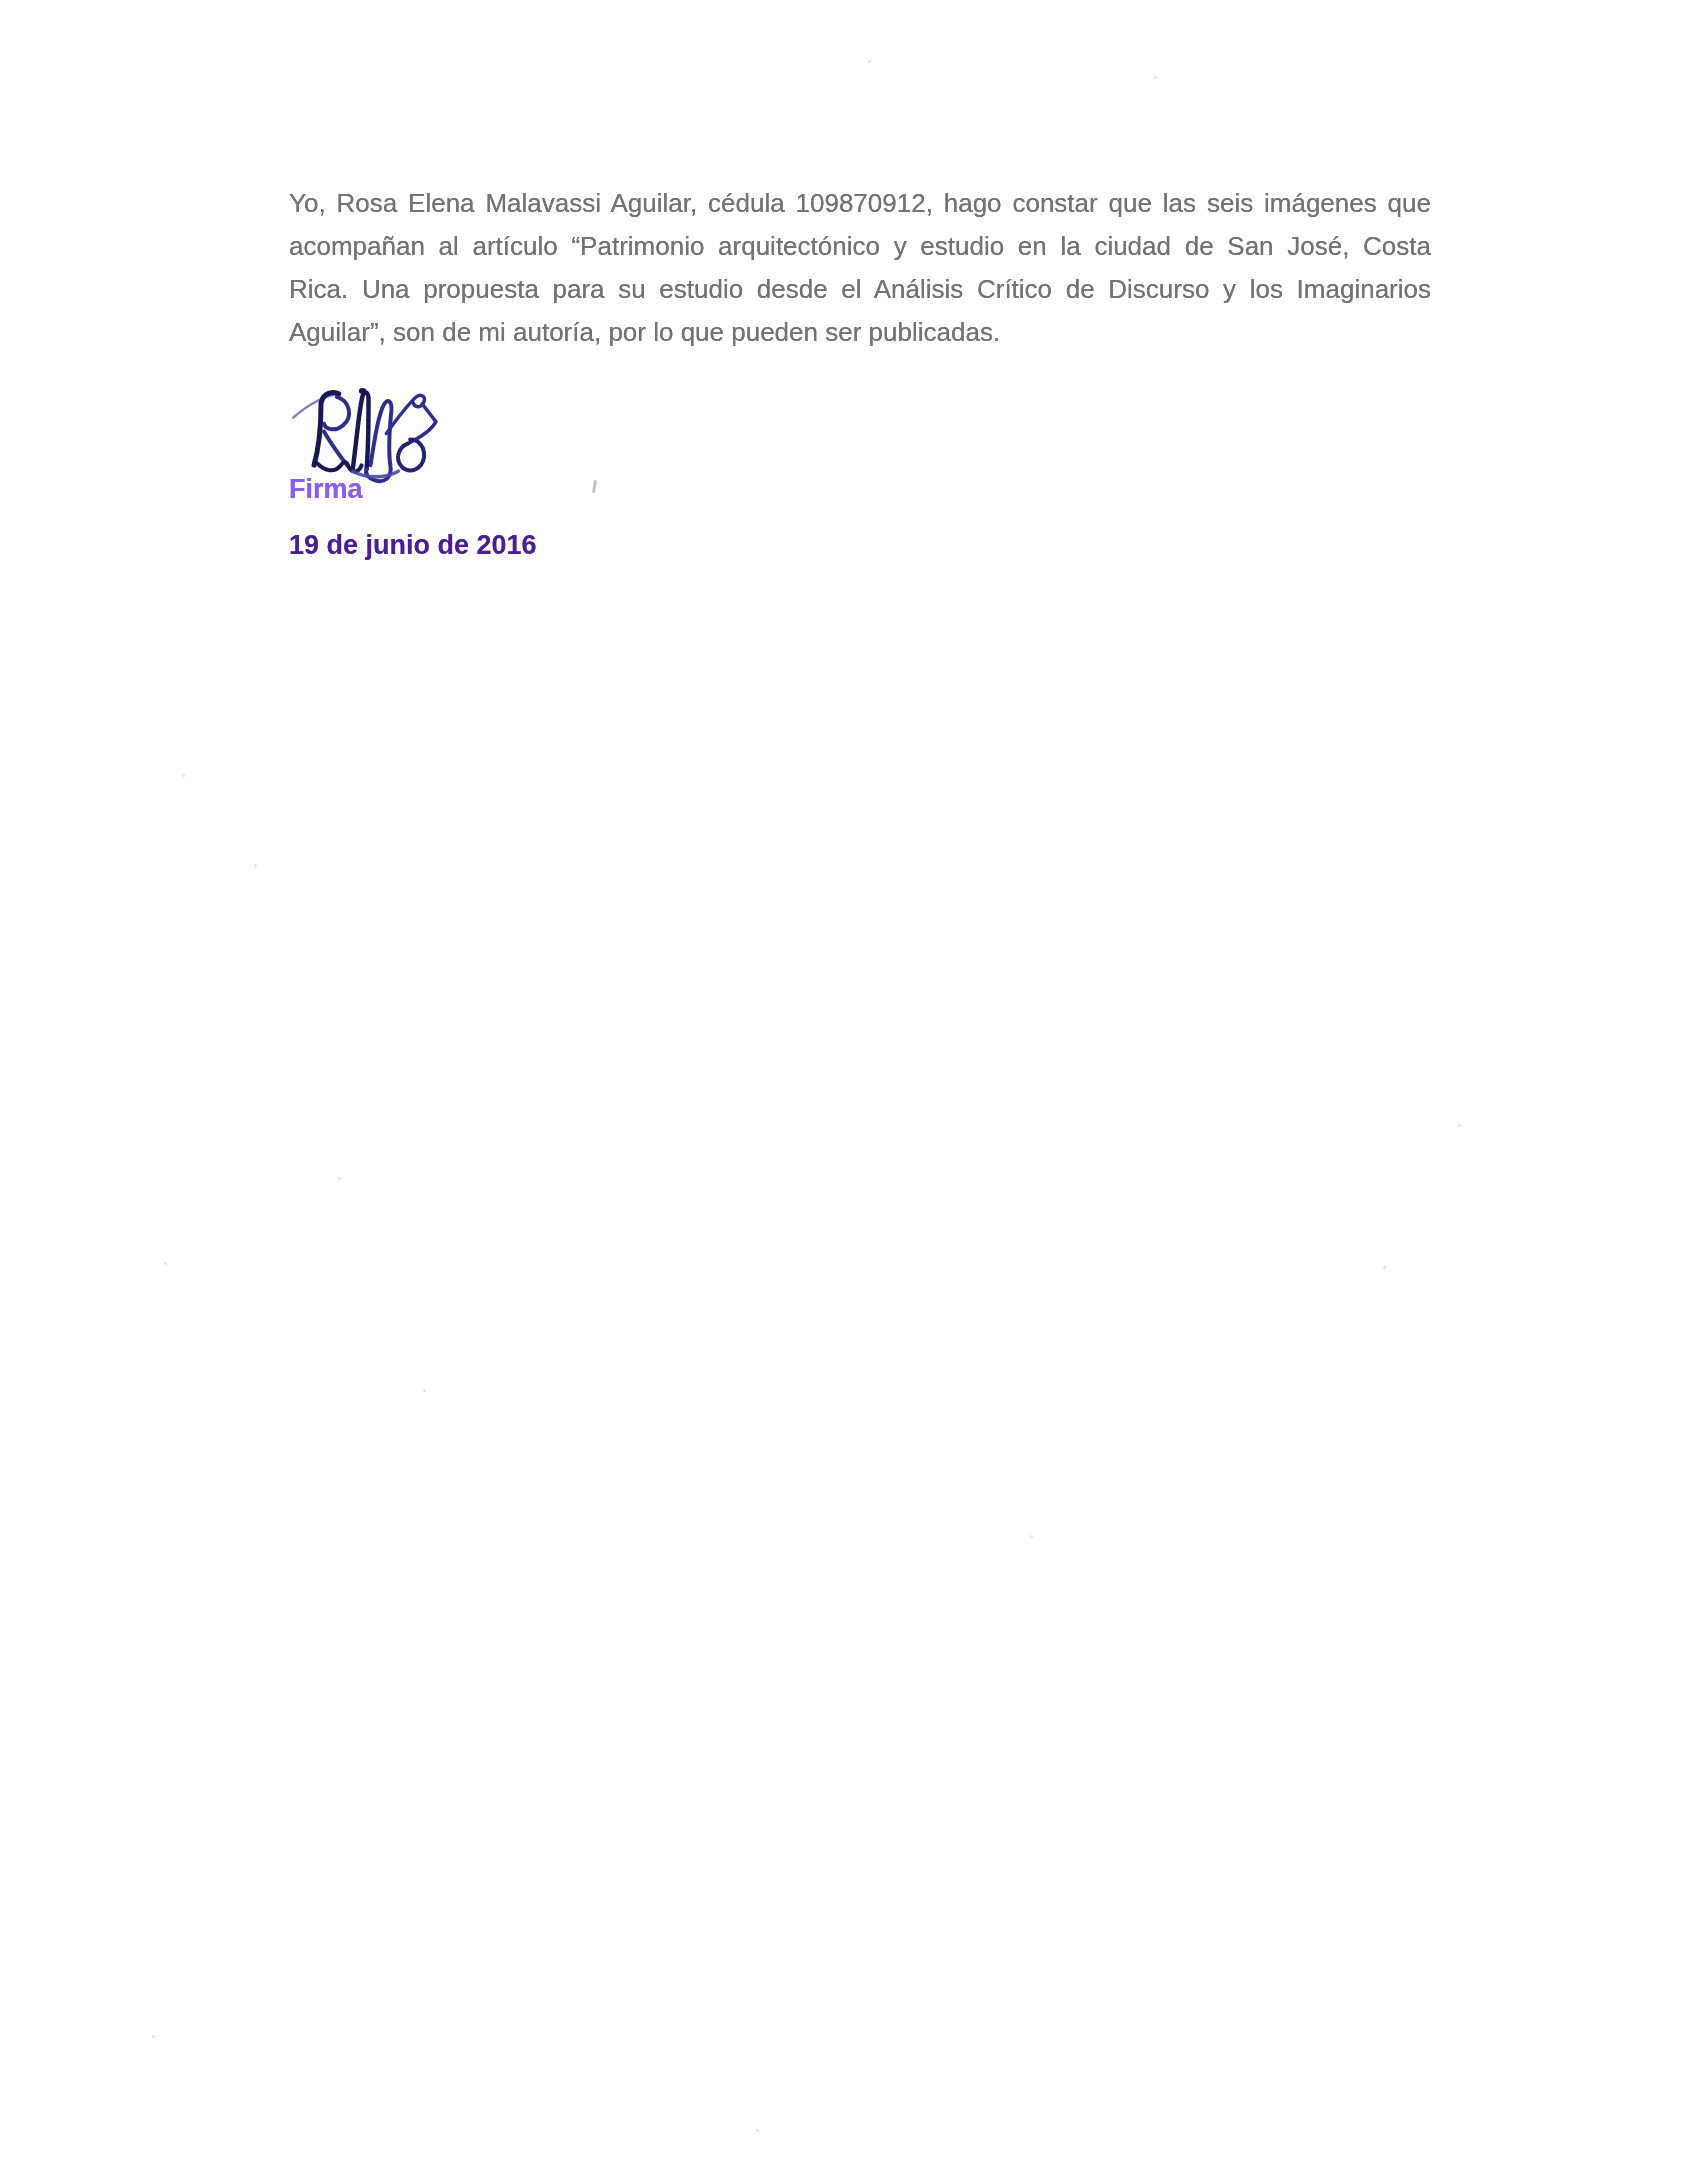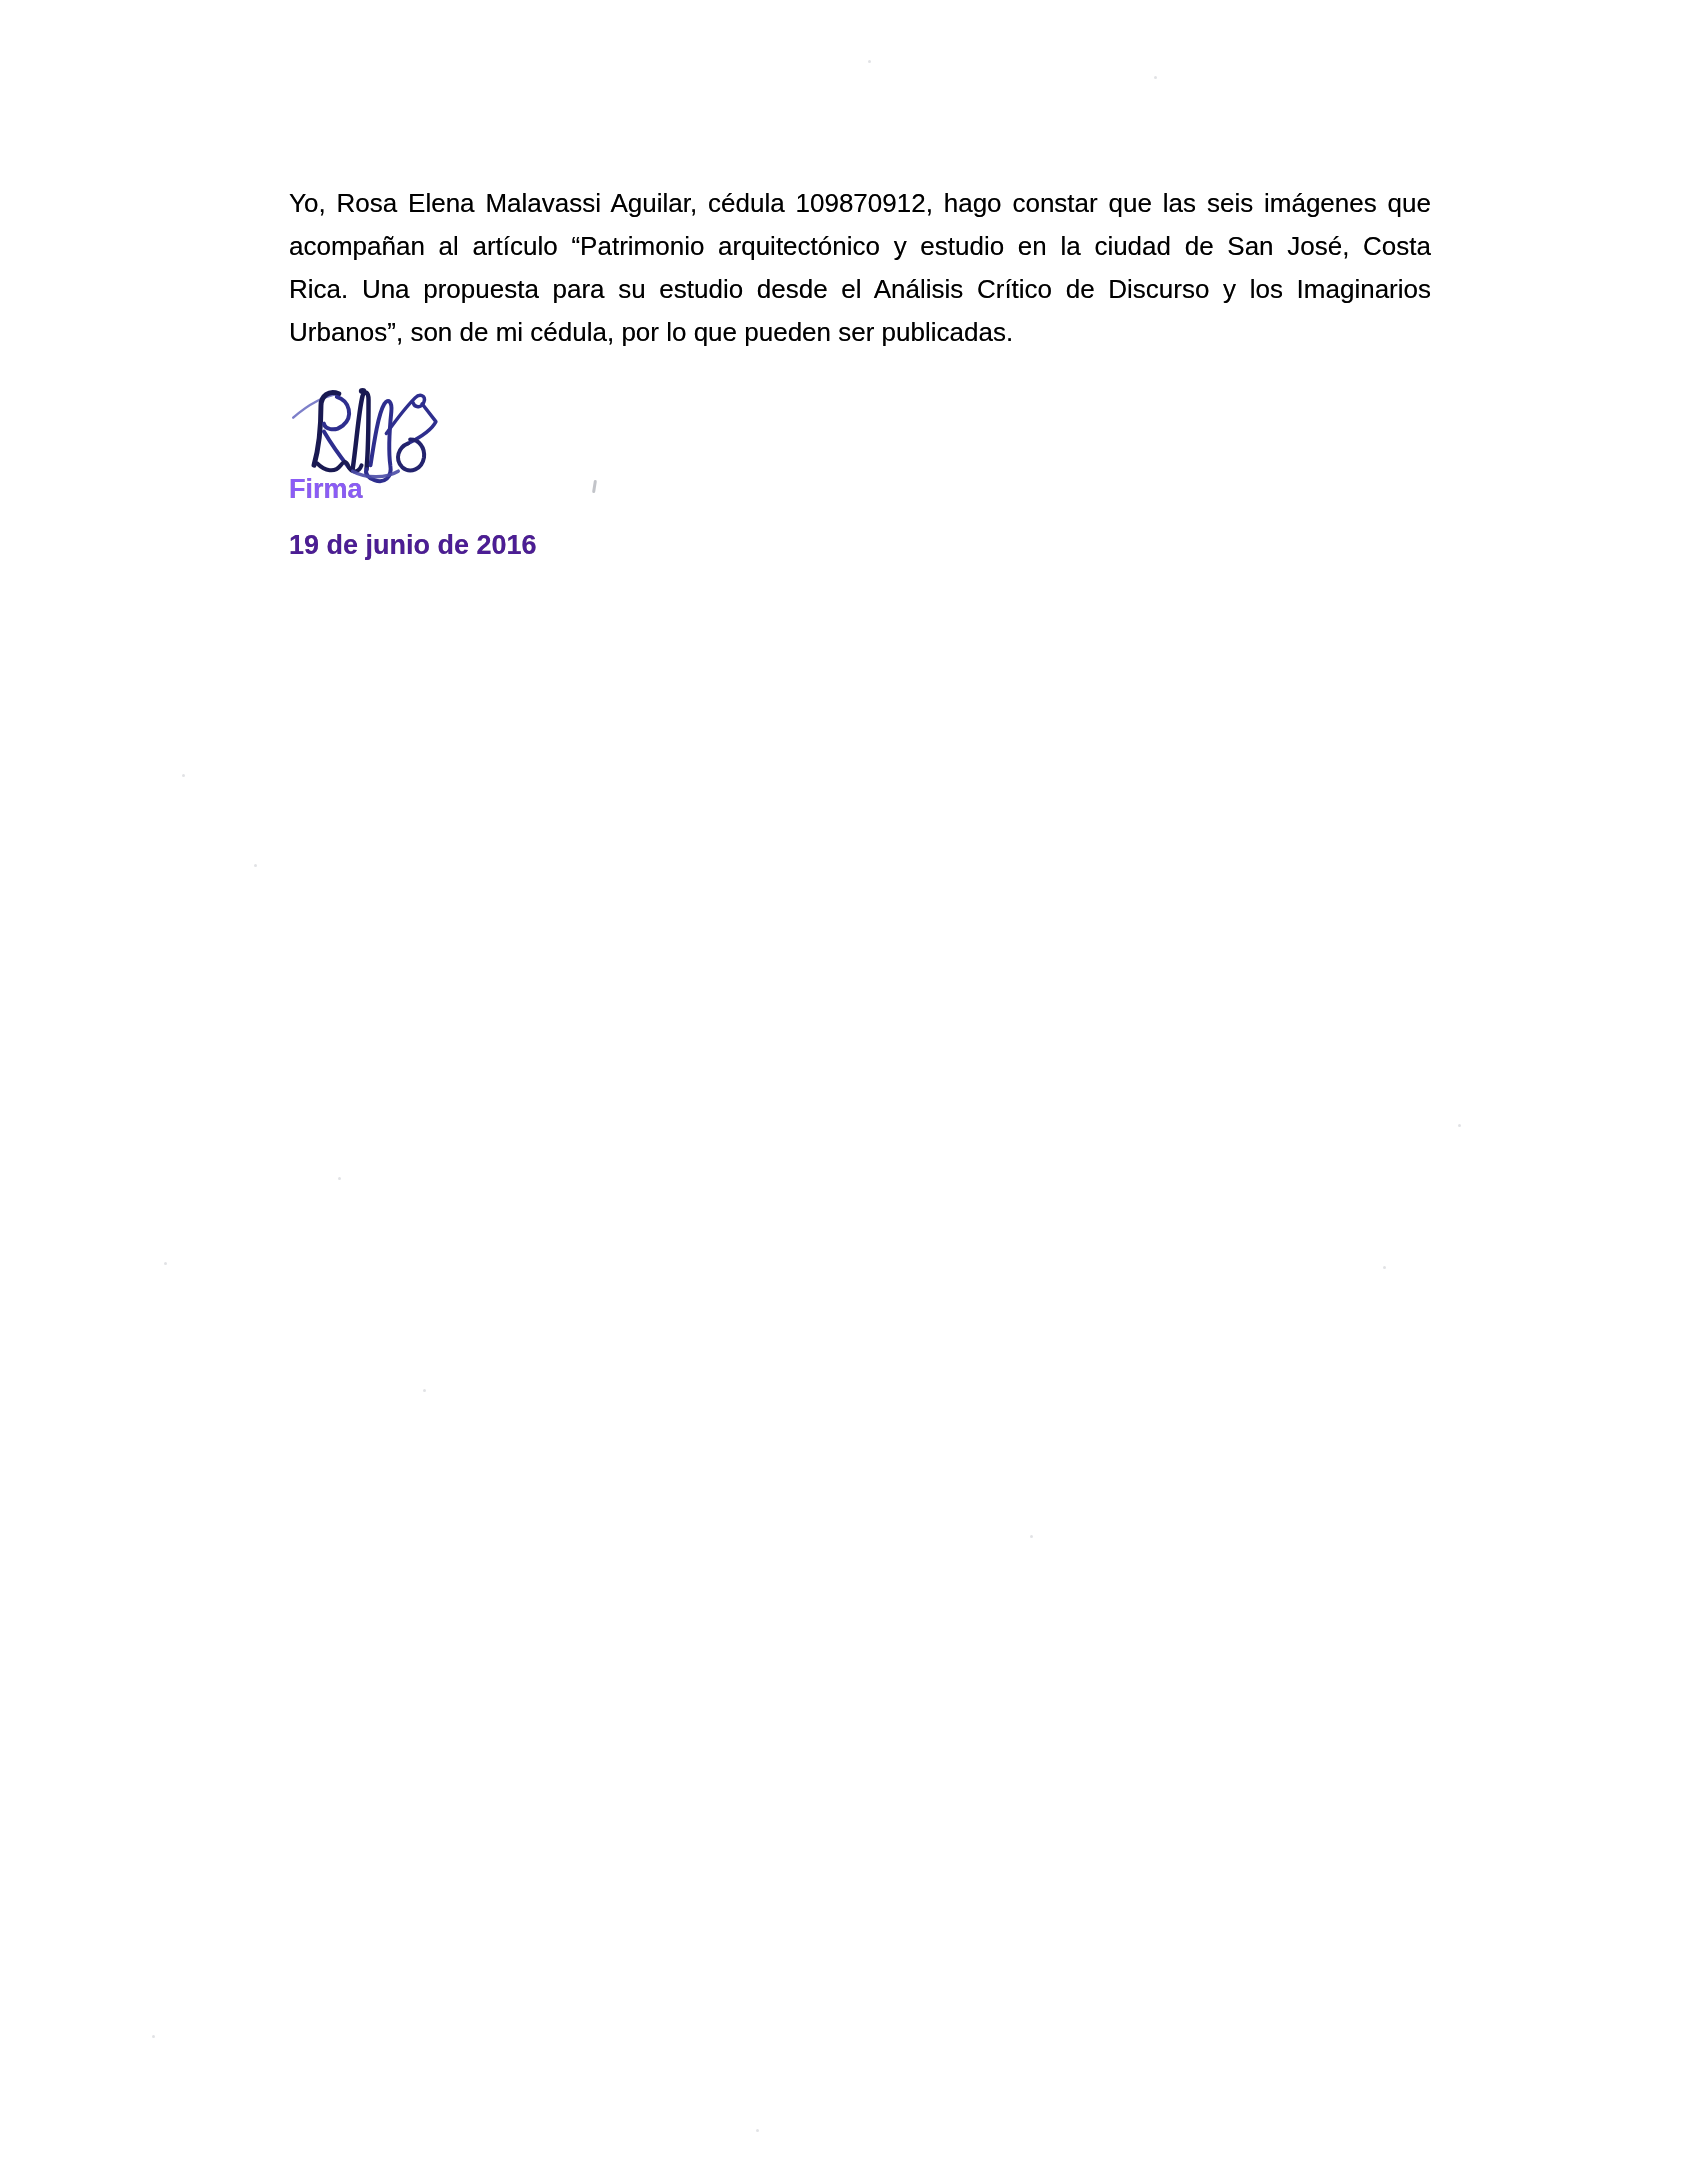--- a/index.html
+++ b/index.html
@@ -16,21 +16,21 @@
     font-family: "Liberation Sans", "DejaVu Sans", sans-serif;
     color: #181818;
   }
   .paragraph {
     position: absolute;
     left: 289px;
     top: 182px;
     width: 1142px;
     font-size: 26px;
     line-height: 43px;
-    color: #000000;
+    color: #737373;
     text-shadow: 0 0 0.5px rgba(10,10,10,0.55);
   }
   .paragraph .pline {
     white-space: normal;
   }
   .paragraph .pline.justify {
     text-align: justify;
     text-align-last: justify;
   }
   .paragraph .pline.last {
@@ -88,21 +88,21 @@
 </style>
 </head>
 <body>
 
 <div class="page">
 
   <div class="paragraph">
     <div class="pline justify">Yo, Rosa Elena Malavassi Aguilar, cédula 109870912, hago constar que las seis imágenes que</div>
     <div class="pline justify">acompañan al artículo “Patrimonio arquitectónico y estudio en la ciudad de San José, Costa</div>
     <div class="pline justify">Rica. Una propuesta para su estudio desde el Análisis Crítico de Discurso y los Imaginarios</div>
-    <div class="pline last">Urbanos”, son de mi cédula, por lo que pueden ser publicadas.</div>
+    <div class="pline last">Aguilar”, son de mi autoría, por lo que pueden ser publicadas.</div>
   </div>
 
   <div class="signature-wrap">
     <svg viewBox="0 0 170 110" xmlns="http://www.w3.org/2000/svg">
       <g fill="none" stroke-linecap="round" stroke-linejoin="round">
 
         <path d="M6,36 C22,22 38,14 52,12" stroke="#6668c0" stroke-width="2.5" opacity="0.85"></path>
 
         <path d="M52,12 C42,8 34,14 34,24 C34,44 32,66 27,84" stroke="#191952" stroke-width="5"></path>
 

